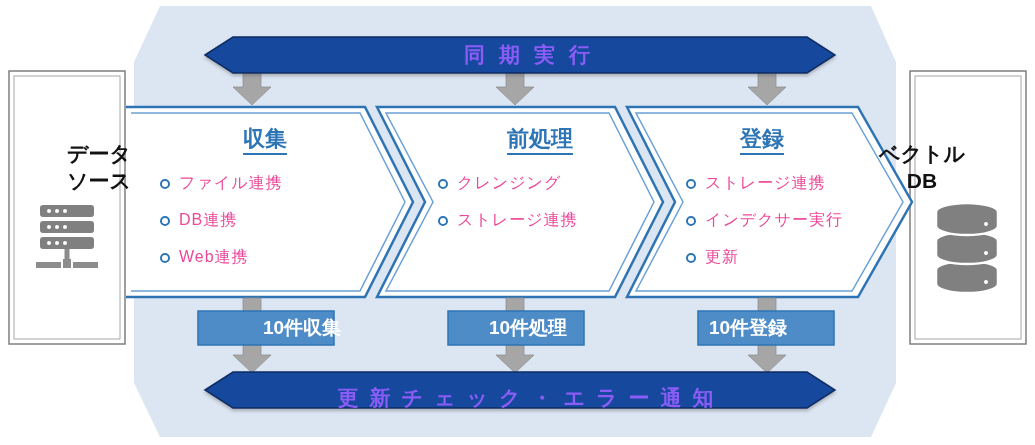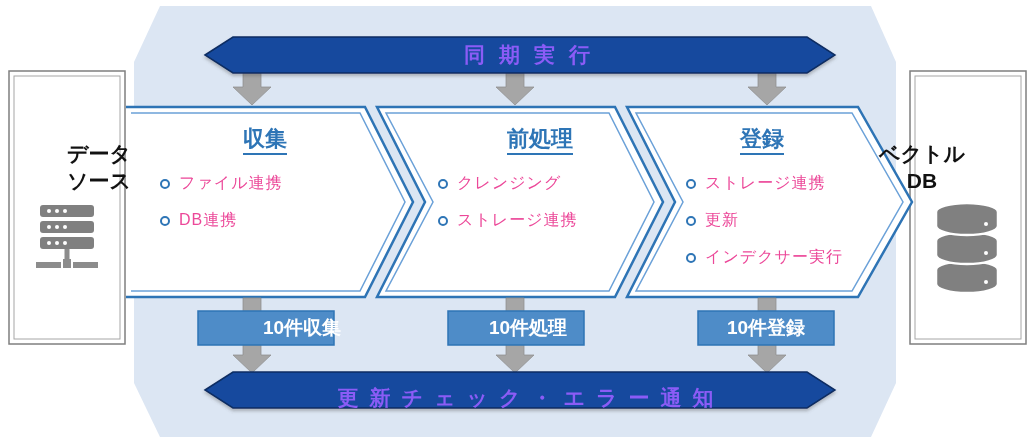--- a/index.html
+++ b/index.html
@@ -44,21 +44,21 @@
   .ring{
     display:inline-block;width:6px;height:6px;border:2px solid #2e75b6;
     border-radius:50%;background:#fff;margin-right:9px;flex:0 0 auto;
   }
   
   .badge-label{
     position:absolute;top:311px;width:136px;height:34px;
     display:flex;align-items:center;justify-content:center;
     color:#fff;font-weight:bold;font-size:19px;white-space:nowrap;
   }
-  .b1{left:198px;padding-left:36px;} .b2{left:460px;} .b3{left:698px;border-radius:17px;}
+  .b1{left:198px;padding-left:36px;} .b2{left:460px;} .b3{left:680px;border-radius:17px;}
 </style>
 </head>
 <body>
 
 <div class="canvas">
 
   <svg width="1035" height="445" viewBox="0 0 1035 445">
     <defs>
       <filter id="ds" x="-20%" y="-20%" width="140%" height="160%">
         <feDropShadow dx="0" dy="2.5" stdDeviation="1.6" flood-color="#555" flood-opacity="0.35"></feDropShadow>
@@ -149,20 +149,24 @@
   </div>
   <ul class="stage-list l1">
     <li>
         <span class="ring"></span>
         <span>ファイル連携</span>
       </li>
     <li>
         <span class="ring"></span>
         <span>DB連携</span>
       </li>
+    <li>
+        <span class="ring"></span>
+        <span>Web連携</span>
+      </li>
   </ul>
 
   <div class="stage-title t2">
     <span>前処理</span>
   </div>
   <ul class="stage-list l2">
     <li>
         <span class="ring"></span>
         <span>クレンジング</span>
       </li>
@@ -175,25 +179,25 @@
   <div class="stage-title t3">
     <span>登録</span>
   </div>
   <ul class="stage-list l3">
     <li>
         <span class="ring"></span>
         <span>ストレージ連携</span>
       </li>
     <li>
         <span class="ring"></span>
+        <span>インデクサー実行</span>
+      </li>
+    <li>
+        <span class="ring"></span>
         <span>更新</span>
-      </li>
-    <li>
-        <span class="ring"></span>
-        <span>インデクサー実行</span>
       </li>
   </ul>
 
   <div class="badge-label b1">10件収集</div>
   <div class="badge-label b2">10件処理</div>
   <div class="badge-label b3">10件登録</div>
 
 </div>
 
 </body></html>

